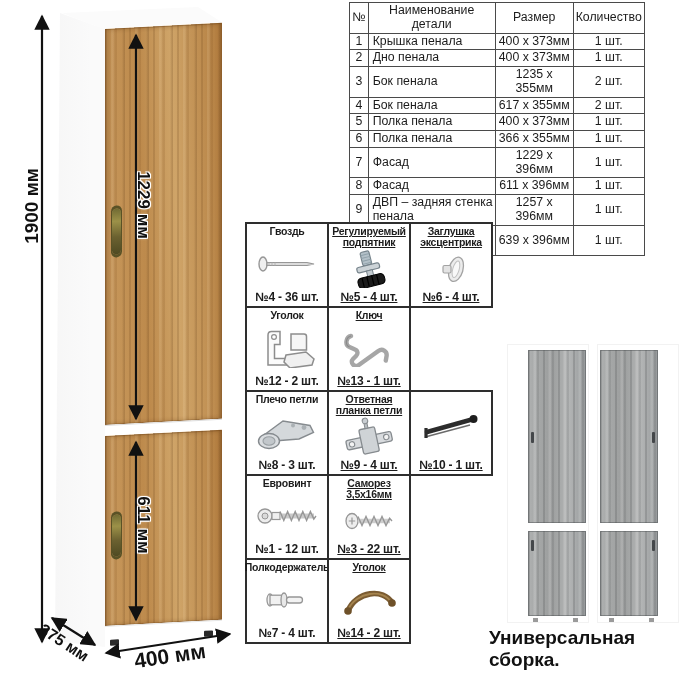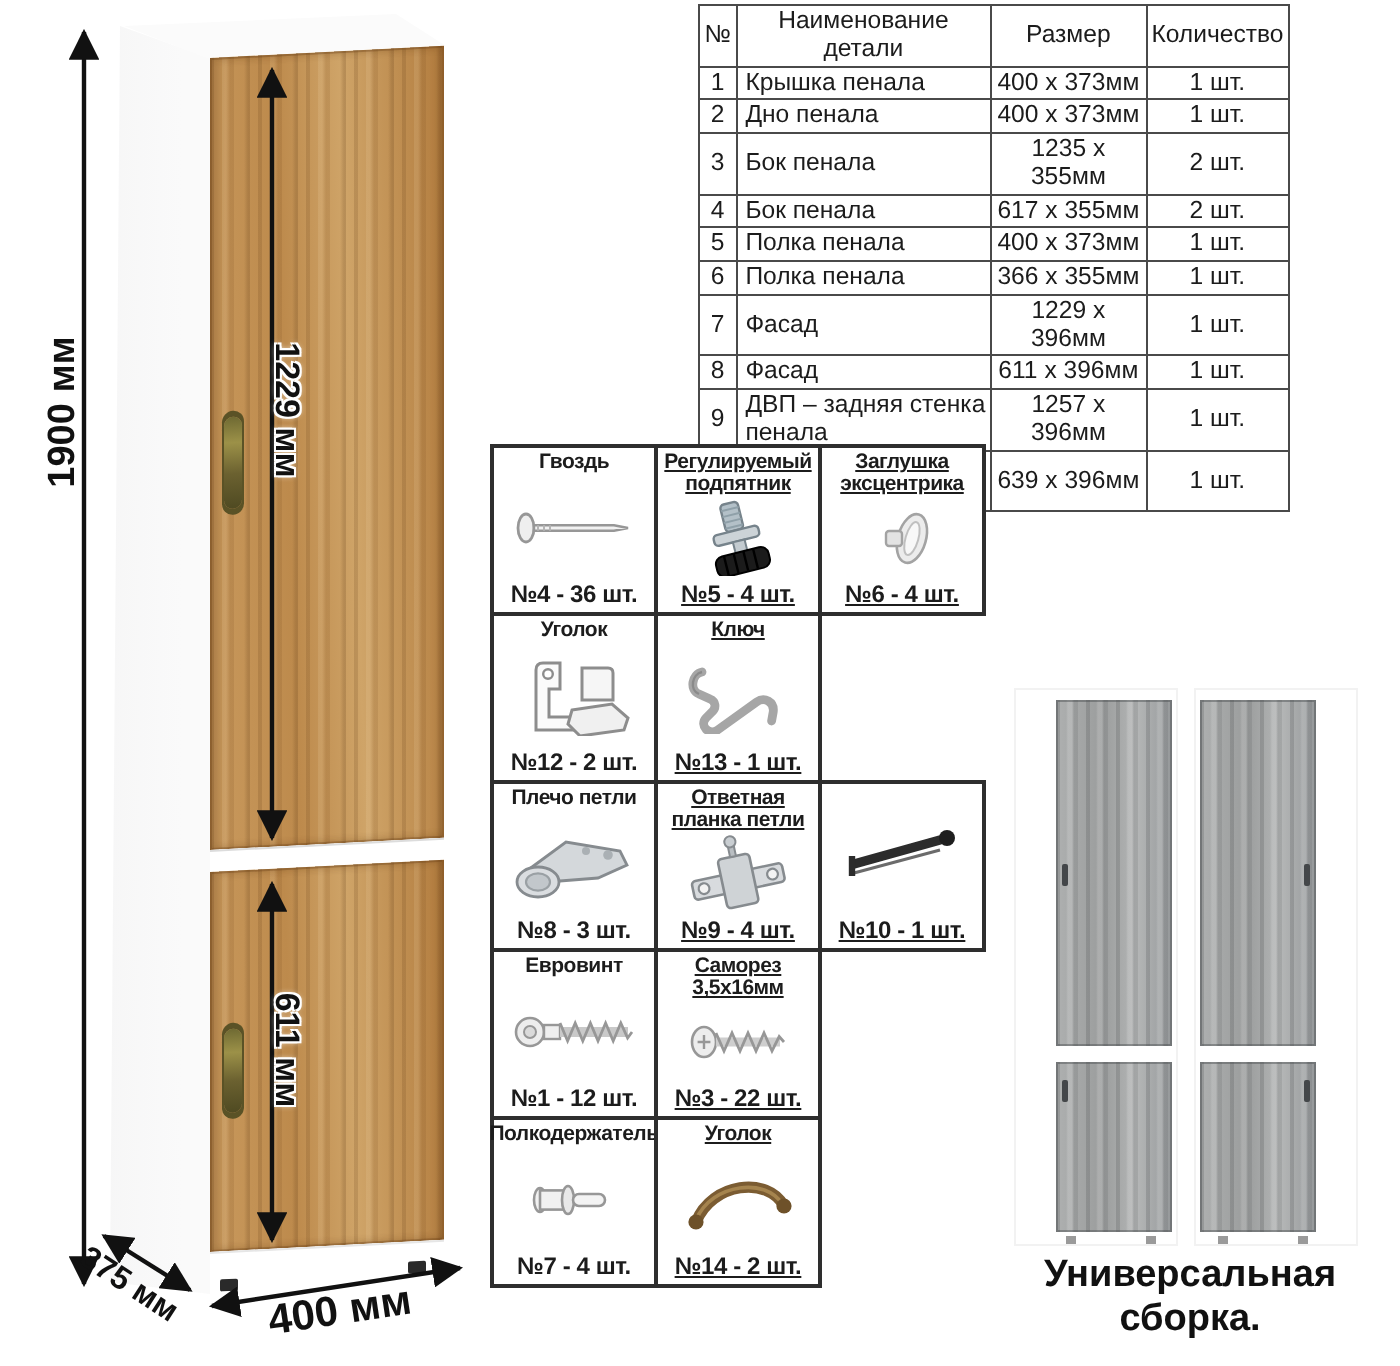--- a/index.html
+++ b/index.html
@@ -72,21 +72,21 @@
       repeating-linear-gradient(90deg, rgba(60,63,65,.20) 0 2px, rgba(60,63,65,0) 2px 5px,
         rgba(255,255,255,.16) 6px 8px, rgba(70,73,75,.15) 9px 11px, rgba(70,73,75,0) 11px 15px),
       linear-gradient(90deg,#aeb0b0,#9b9d9d 40%,#b4b6b6 70%,#95989a 100%);}
   .mini-door{position:absolute;width:58px;box-shadow:inset 0 0 0 1px rgba(70,75,78,.45);}
   .mini .up{top:6px;height:173px;}
   .mini .low{top:187px;height:85px;}
   .mini-left .mini-door{left:21px;}
   .mini-right .mini-door{left:3px;}
   .mini-handle{position:absolute;width:3px;height:11px;background:#44474a;border-radius:1px;}
   .mini-foot{position:absolute;bottom:1px;width:5px;height:4px;background:#9a9a9a;}
-  .caption{position:absolute;left:489px;top:627px;width:212px;text-align:center;
+  .caption{position:absolute;left:489px;top:627px;width:212px;text-align:left;
            font-size:19px;font-weight:700;color:#111;}
 
   svg.icon{display:block;}
 </style>
 </head>
 <body>
 
 <div class="canvas">
 
   <div>

